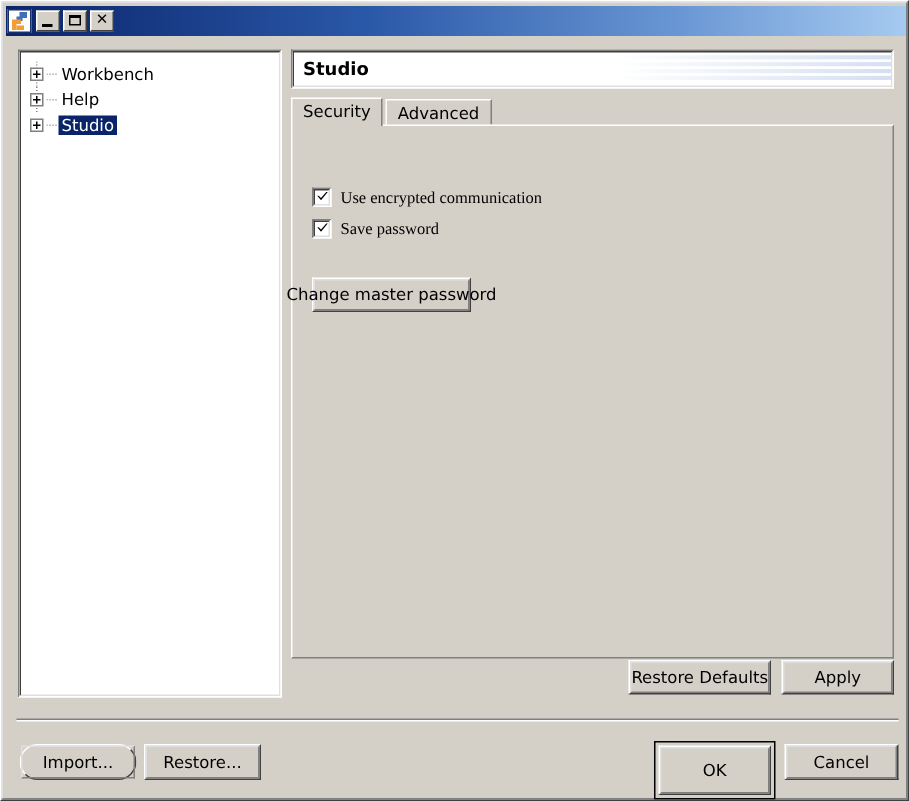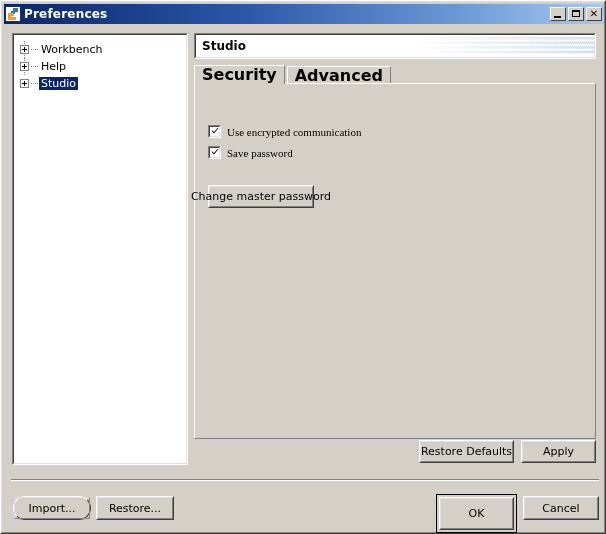--- a/index.html
+++ b/index.html
@@ -262,27 +262,26 @@
     left: 0; top: 32px;
     width: 402px;
     height: 19px;
     display: flex;
     align-items: flex-end;
   }
   .tab {
     height: 18px;
     padding: 0 7px;
     box-sizing: border-box;
-    font-size: 16px;
+    font-size: 11px;
     color: #000000;
     background: #d4d0c8;
     line-height: 17px;
     position: relative;
     white-space: nowrap;
-    font-weight: bold;
   }
   .tab.active {
     height: 19px;
     line-height: 18px;
     border-top: 1px solid #ffffff;
     border-left: 1px solid #ffffff;
     border-right: 1px solid #808080;
     z-index: 3;
     background: #d4d0c8;
     margin-right: 1px;
@@ -438,21 +437,20 @@
   <div id="window-inner">
 
     <div id="titlebar">
       <div id="title-icon">
         <span class="g1"></span>
           <span class="g2"></span>
         <span class="g3"></span>
           <span class="g4"></span>
           <span class="g5"></span>
       </div>
-      <div id="title-text">Preferences</div>
       <div class="win-btn" id="btn-min">
           <span class="gl"></span>
         </div>
       <div class="win-btn" id="btn-max">
           <span class="gl"></span>
         </div>
       <div class="win-btn" id="btn-close">
           <span class="gl">✕</span>
         </div>
     </div>

